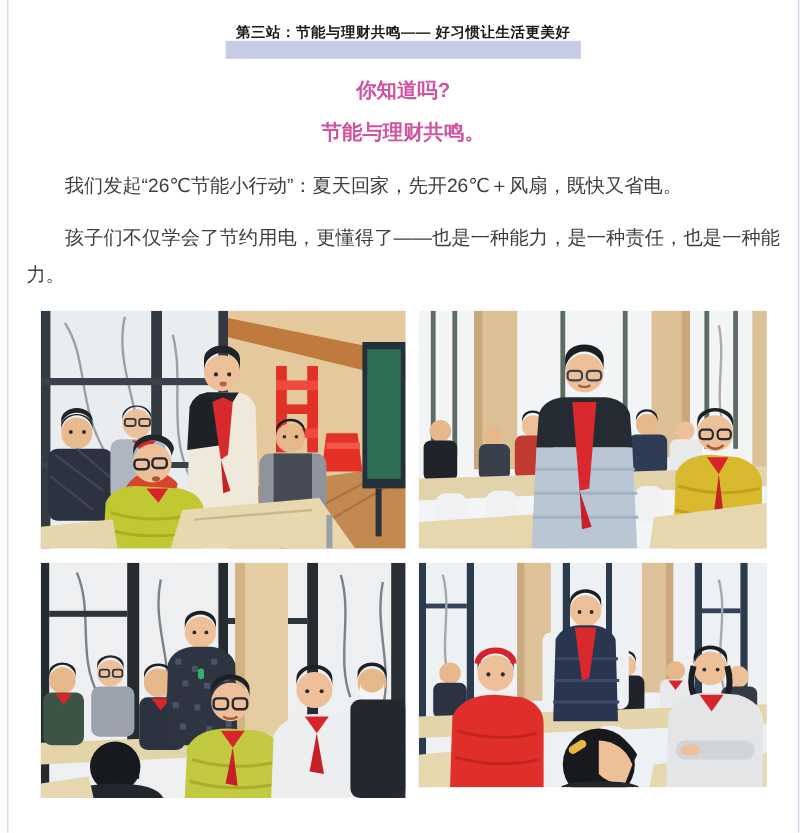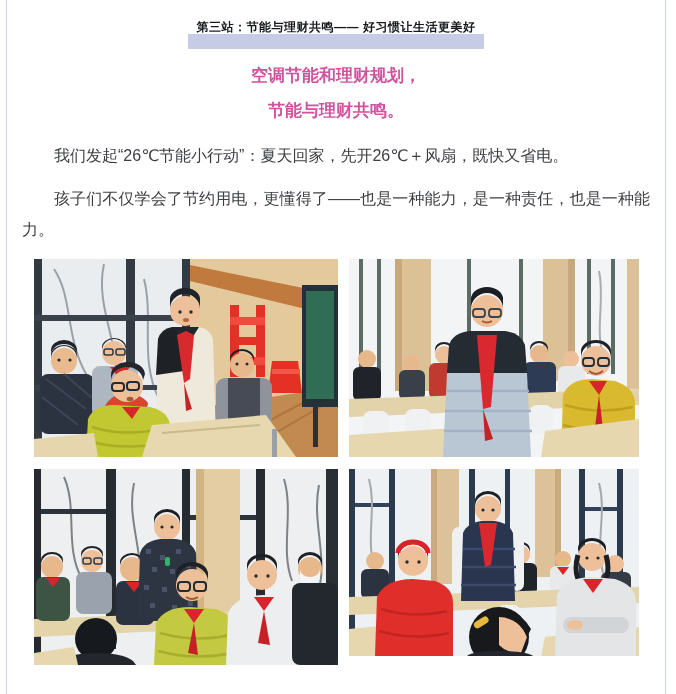--- a/index.html
+++ b/index.html
@@ -42,21 +42,21 @@
 </head>
 <body>
 
 <div class="frame">
 
   <div class="title-wrap">
     <h1 class="title">第三站：节能与理财共鸣—— 好习惯让生活更美好</h1>
   </div>
 
   <div class="intro">
-    <p>空调节能和理财规划，</p>
+    <p>你知道吗?</p>
     <p>节能与理财共鸣。</p>
   </div>
 
   <div class="bodytext">
     <p>我们发起“26℃节能小行动”：夏天回家，先开26℃＋风扇，既快又省电。</p>
     <p>孩子们不仅学会了节约用电，更懂得了——也是一种能力，是一种责任，也是一种能力。</p>
   </div>
 
   <div class="photo-grid">
     <div class="photo-row">

